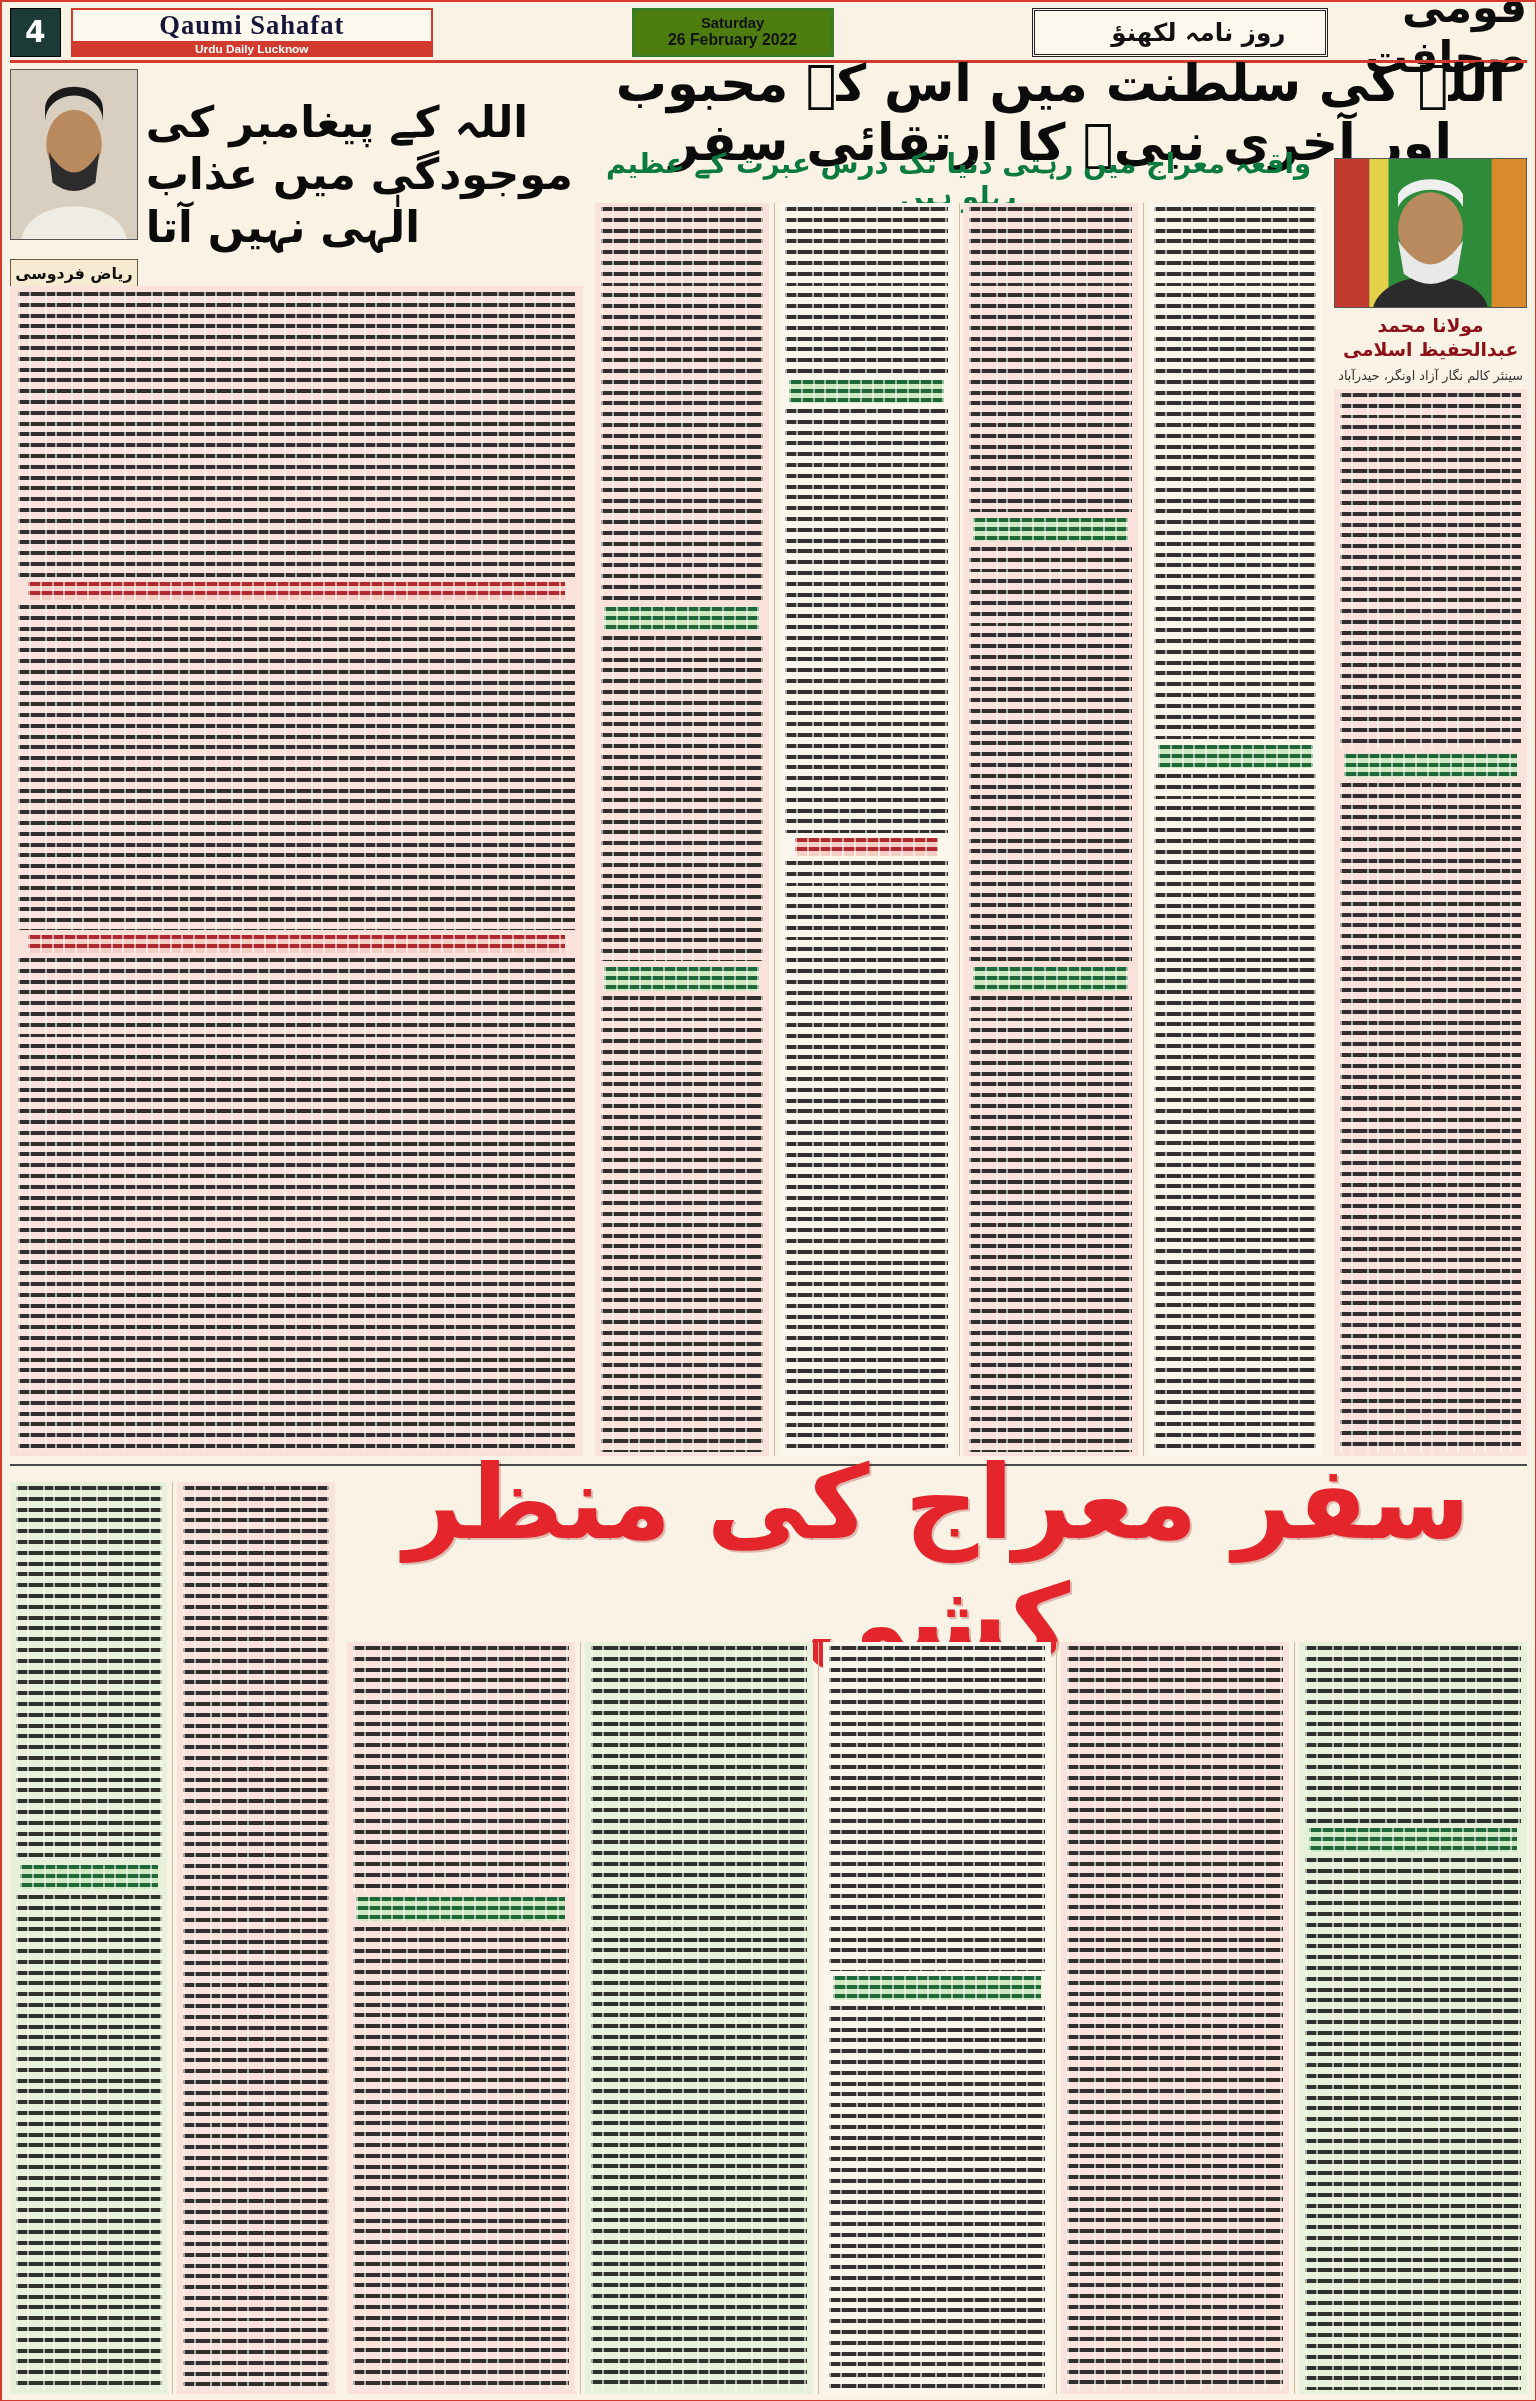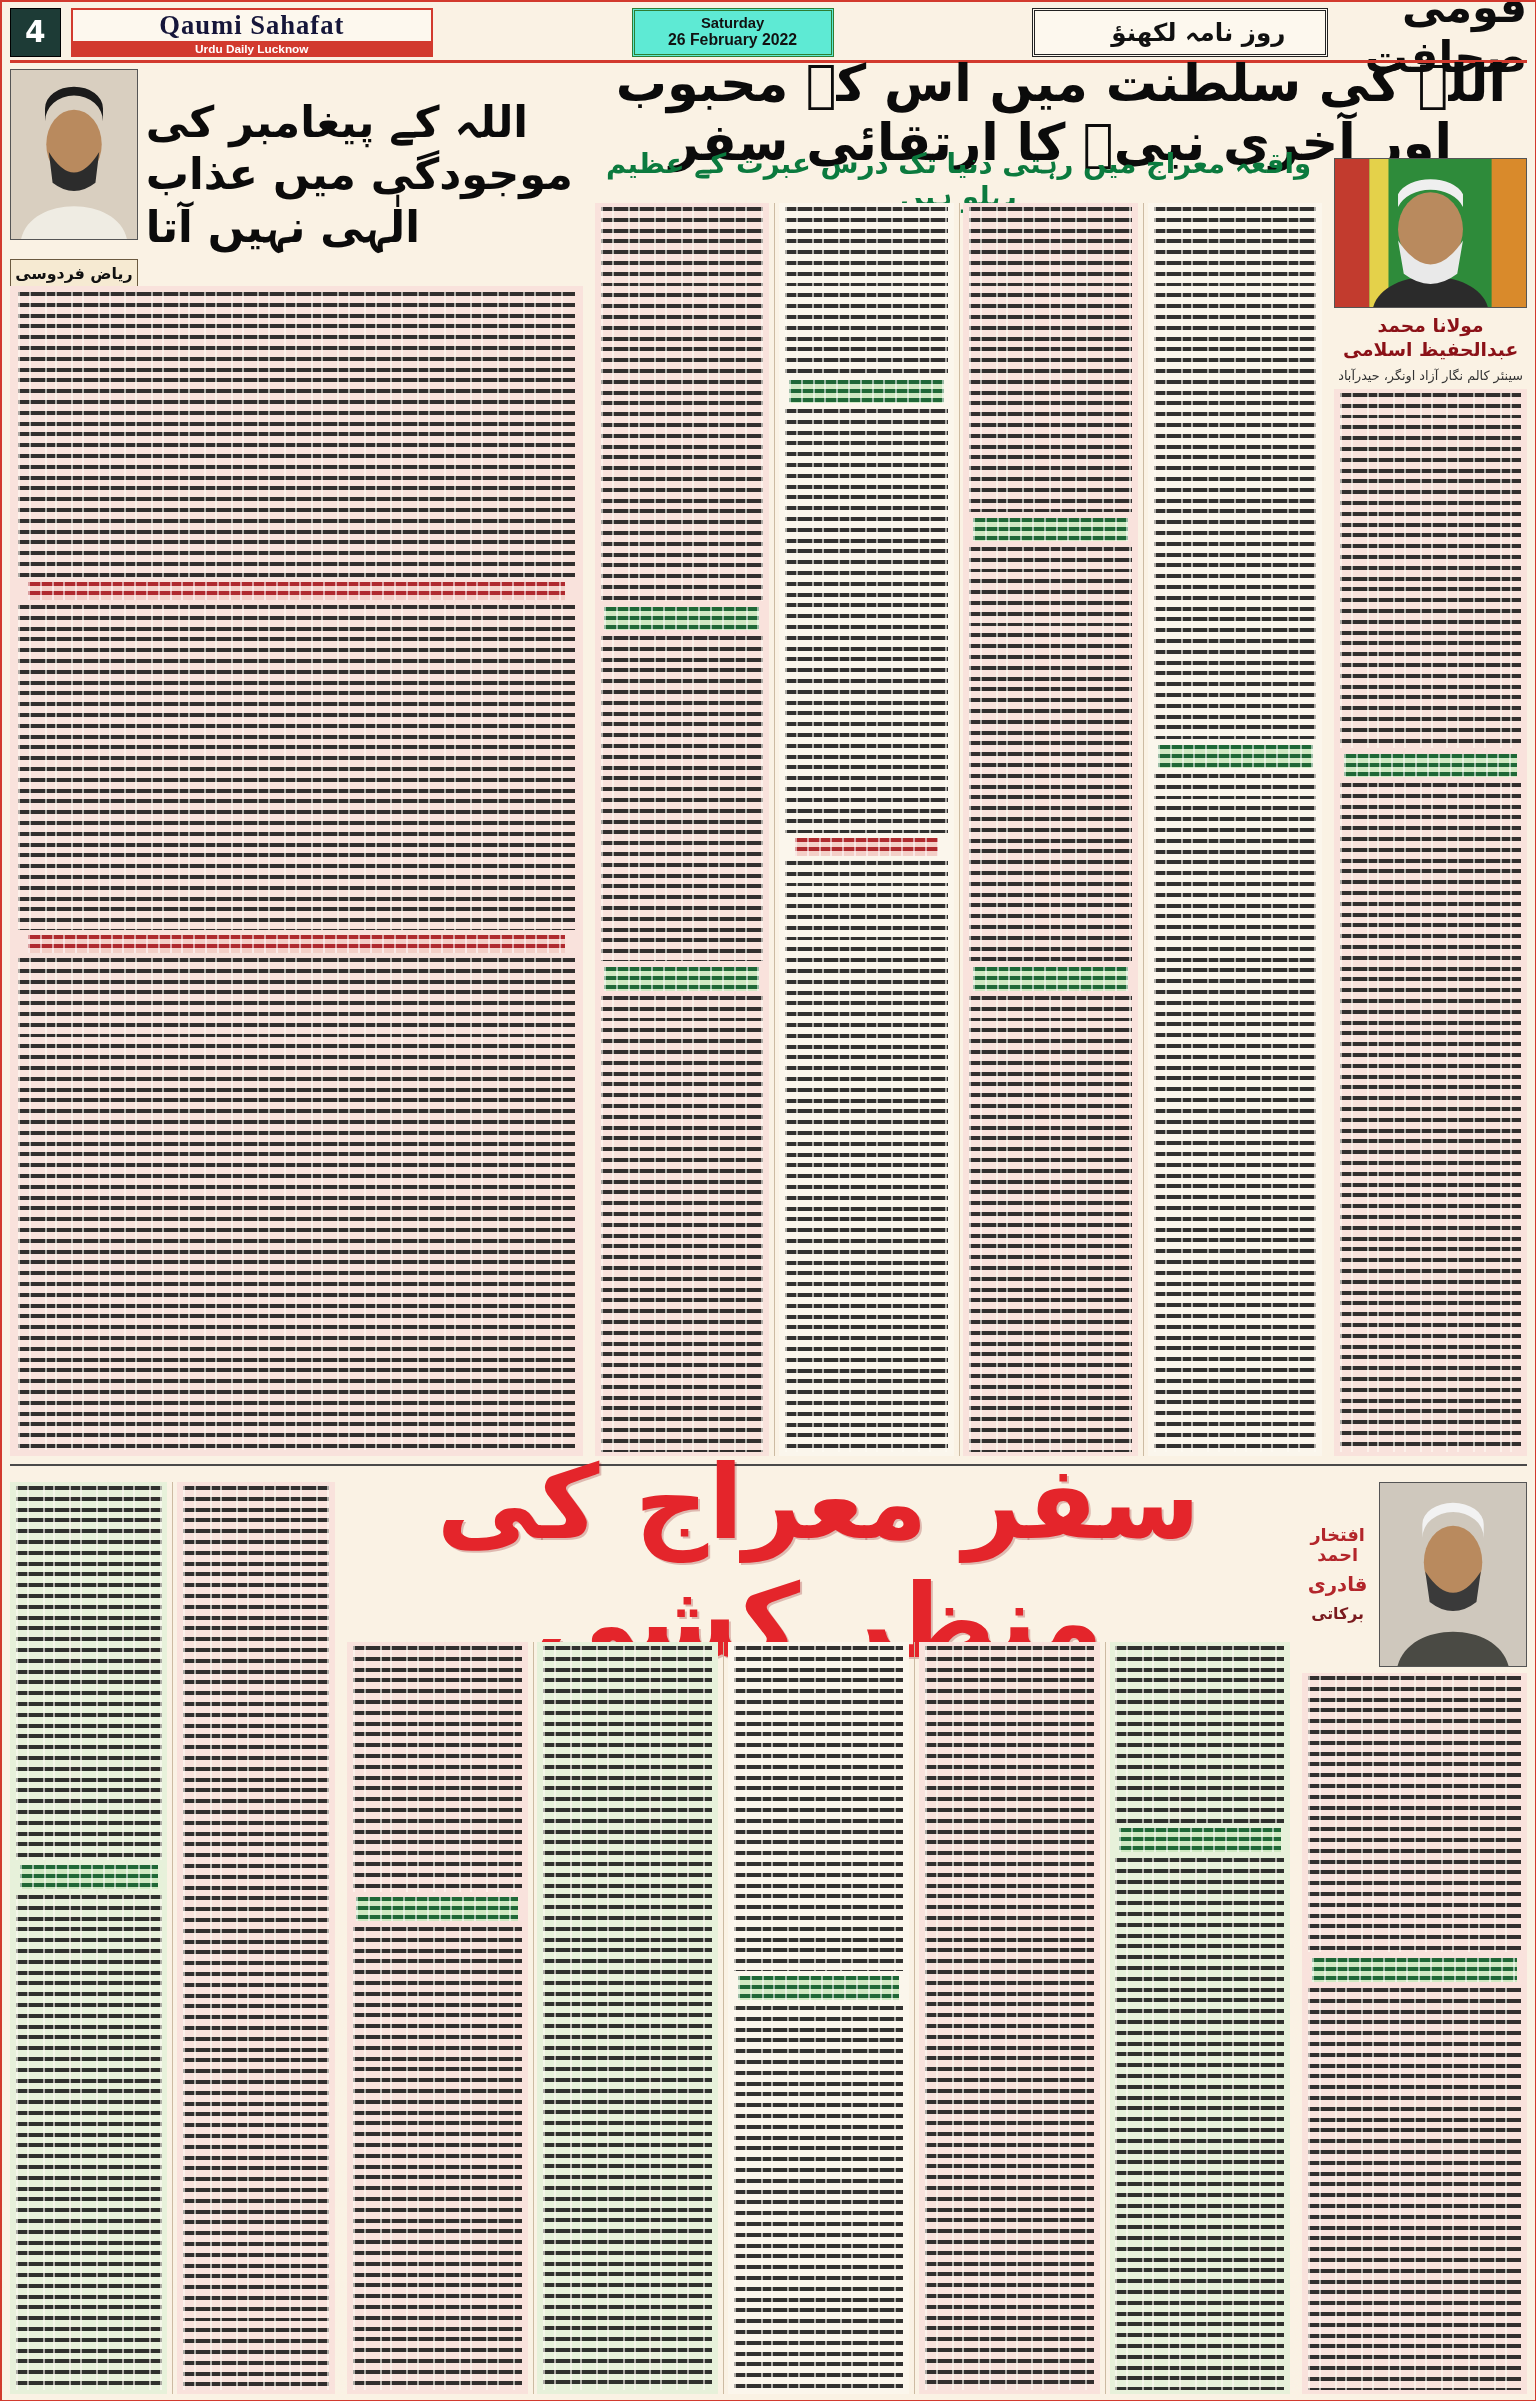--- a/index.html
+++ b/index.html
@@ -29,21 +29,21 @@
   .masthead .mh-title {
     flex:1; display:flex; align-items:center; justify-content:center;
     font-family:"Liberation Serif", serif; font-weight:bold;
     font-size:26.6px; color:#16163a; letter-spacing:1px;
   }
   .masthead .mh-sub {
     background:#d23a2e; color:#fff; font-size:11.8px; font-weight:bold;
     text-align:center; padding:1px 0; font-family:"Liberation Sans", sans-serif;
   }
   .datebox {
-    width:202px; border:3px double #2f7d32; background:#5eead4;
+    width:202px; border:3px double #2f7d32; background:#4d7c0f;
     display:flex; flex-direction:column; align-items:center; justify-content:center;
     font-family:"Liberation Sans", sans-serif;
   }
   .datebox .d1 { font-size:14.8px; font-weight:bold; color:#111; }
   .datebox .d2 { font-size:15.8px; font-weight:bold; color:#111; }
   .urdulogo {
     width:296px; border:3px double #222; background:#fdf8ee;
     display:flex; align-items:center; justify-content:center;
     font-size:24.6px; font-weight:bold; color:#111;padding-left:36px;
   }
@@ -286,39 +286,16 @@
           <div class="sim fill"></div>
         </div>
         <div class="col tint-green">
           <div class="sim" style="height:177px"></div>
           <div class="sim-green"></div>
           <div class="sim fill"></div>
         </div>
       </div>
     </div>
 
-    <div class="b-rail">
-      <div class="toprow">
-        <div class="names">
-          <div class="n1" dir="rtl">افتخار احمد</div>
-          <div class="n2" dir="rtl">قادری</div>
-          <div class="n3" dir="rtl">برکاتی</div>
-        </div>
-        <div class="photo">
-          <svg viewBox="0 0 100 120" preserveAspectRatio="none">
-            <rect width="100" height="120" fill="#cfc8bd"></rect>
-            <path d="M12,120 C20,90 80,90 88,120 Z" fill="#4a4a44"></path>
-            <ellipse cx="50" cy="52" rx="20" ry="24" fill="#b98a5e"></ellipse>
-            <path d="M29,36 a21,17 0 0 1 42,0 l0,-9 a21,14 0 0 0 -42,0 z" fill="#f2f2f2"></path>
-            <path d="M31,58 q19,28 38,0 l-3,20 q-16,12 -32,0 z" fill="#3a3a3a"></path>
-          </svg>
-        </div>
-      </div>
-      <div class="railtext tint-pink">
-        <div class="sim" style="height:276px"></div>
-        <div class="sim-green"></div>
-        <div class="sim fill"></div>
-      </div>
-    </div>
   </div>
 
 </div>
 
 
 </body></html>

